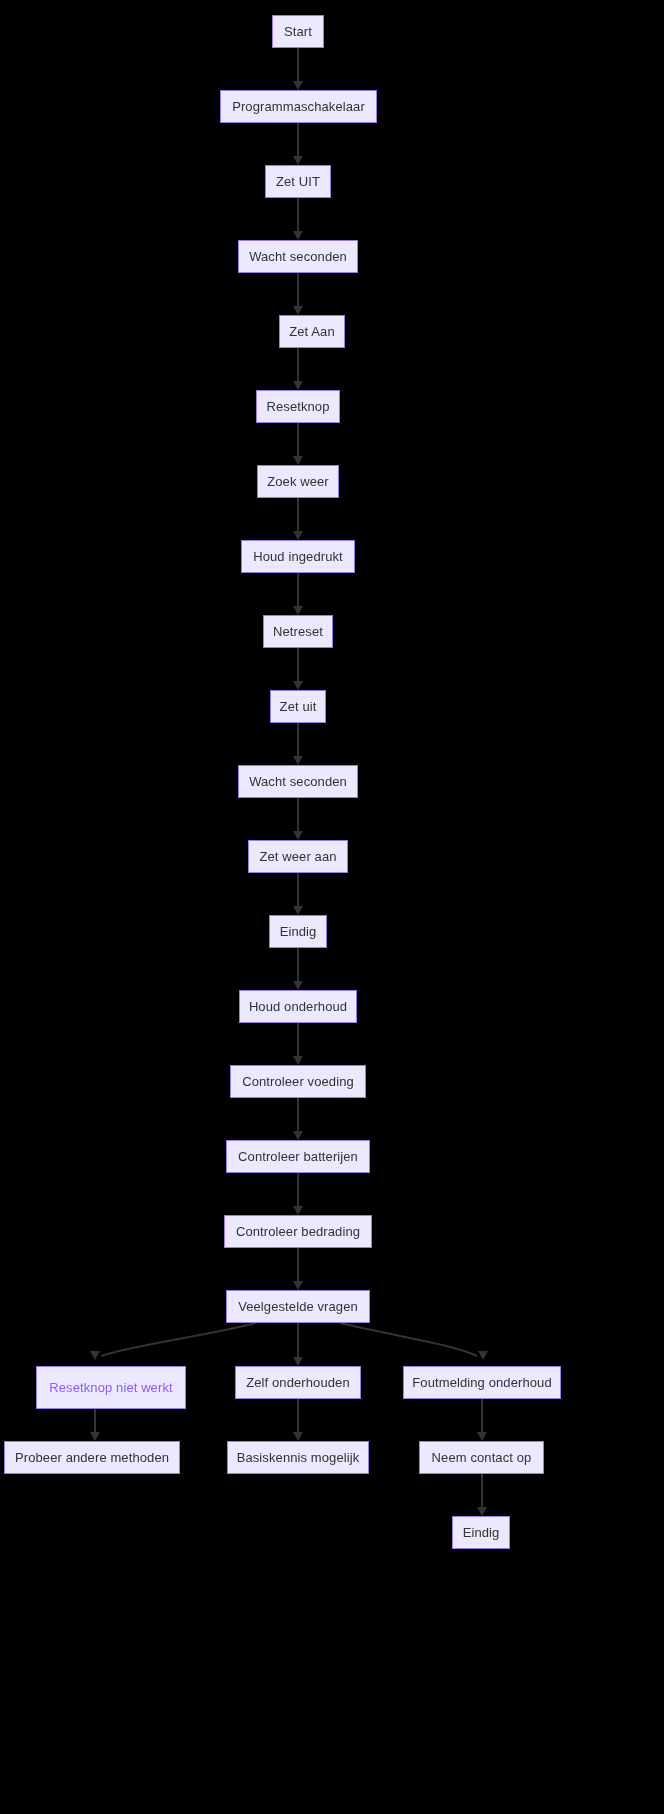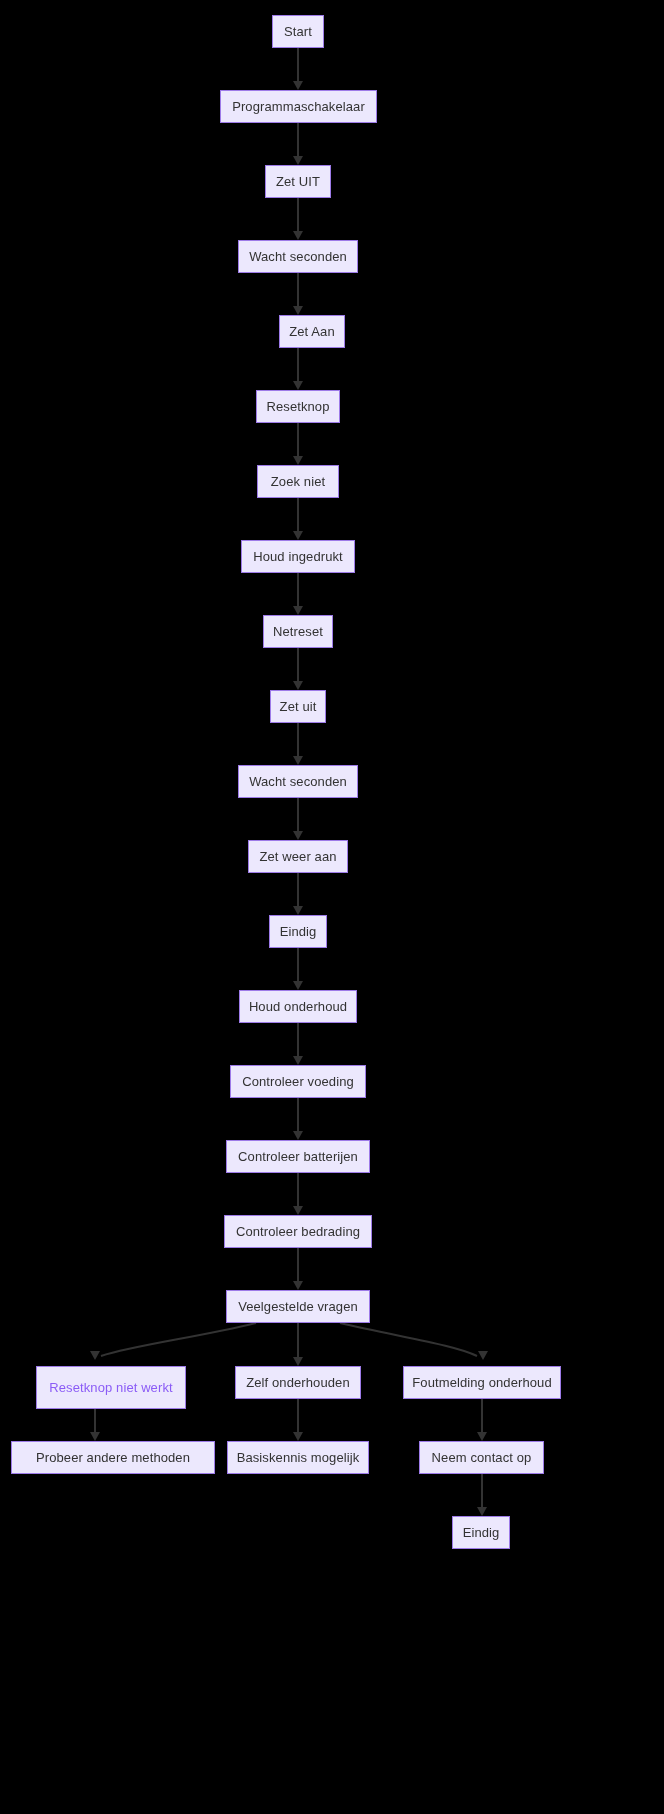--- a/index.html
+++ b/index.html
@@ -113,21 +113,21 @@
       <div class="node" style="left: 238px; top: 240px; width: 120px; height: 33px; background: rgb(236, 232, 253); border-color: rgb(157, 123, 232); color: rgb(51, 51, 51);">
         <span class="node-label">Wacht seconden</span>
       </div>
       <div class="node" style="left: 265px; top: 315px; width: 66px; height: 33px; background: rgb(236, 232, 253); border-color: rgb(157, 123, 232); color: rgb(51, 51, 51); margin-left: 14px;">
         <span class="node-label">Zet Aan</span>
       </div>
       <div class="node" style="left: 256px; top: 390px; width: 84px; height: 33px; background: rgb(236, 232, 253); border-color: rgb(157, 123, 232); color: rgb(51, 51, 51);">
         <span class="node-label">Resetknop</span>
       </div>
       <div class="node" style="left: 257px; top: 465px; width: 82px; height: 33px; background: rgb(236, 232, 253); border-color: rgb(157, 123, 232); color: rgb(51, 51, 51);">
-        <span class="node-label">Zoek niet</span>
+        <span class="node-label">Zoek weer</span>
       </div>
       <div class="node" style="left: 241px; top: 540px; width: 114px; height: 33px; background: rgb(236, 232, 253); border-color: rgb(157, 123, 232); color: rgb(51, 51, 51);">
         <span class="node-label">Houd ingedrukt</span>
       </div>
       <div class="node" style="left: 263px; top: 615px; width: 70px; height: 33px; background: rgb(236, 232, 253); border-color: rgb(157, 123, 232); color: rgb(51, 51, 51);">
         <span class="node-label">Netreset</span>
       </div>
       <div class="node" style="left: 270px; top: 690px; width: 56px; height: 33px; background: rgb(236, 232, 253); border-color: rgb(157, 123, 232); color: rgb(51, 51, 51);">
         <span class="node-label">Zet uit</span>
       </div>
@@ -157,21 +157,21 @@
       </div>
       <div class="node" style="left: 36px; top: 1366px; width: 150px; height: 43px; background: rgb(236, 232, 253); border-color: rgb(157, 123, 232); color: #8b5cf6;">
         <span class="node-label">Resetknop niet werkt</span>
       </div>
       <div class="node" style="left: 235px; top: 1366px; width: 126px; height: 33px; background: rgb(236, 232, 253); border-color: rgb(157, 123, 232); color: rgb(51, 51, 51);">
         <span class="node-label">Zelf onderhouden</span>
       </div>
       <div class="node" style="left: 403px; top: 1366px; width: 158px; height: 33px; background: rgb(236, 232, 253); border-color: rgb(157, 123, 232); color: rgb(51, 51, 51);">
         <span class="node-label">Foutmelding onderhoud</span>
       </div>
-      <div class="node" style="left: 11px; top: 1441px; width: 204px; height: 33px; background: rgb(236, 232, 253); border-color: rgb(157, 123, 232); color: rgb(51, 51, 51); text-align: center;">
+      <div class="node" style="left: 4px; top: 1441px; width: 176px; height: 33px; background: rgb(236, 232, 253); border-color: rgb(157, 123, 232); color: rgb(51, 51, 51); text-align: center;">
         <span class="node-label">Probeer andere methoden</span>
       </div>
       <div class="node" style="left: 227px; top: 1441px; width: 142px; height: 33px; background: rgb(236, 232, 253); border-color: rgb(157, 123, 232); color: rgb(51, 51, 51);">
         <span class="node-label">Basiskennis mogelijk</span>
       </div>
       <div class="node" style="left: 419px; top: 1441px; width: 125px; height: 33px; background: rgb(236, 232, 253); border-color: rgb(157, 123, 232); color: rgb(51, 51, 51);">
         <span class="node-label">Neem contact op</span>
       </div>
       <div class="node" style="left: 452px; top: 1516px; width: 58px; height: 33px; background: rgb(236, 232, 253); border-color: rgb(157, 123, 232); color: rgb(51, 51, 51);">
         <span class="node-label">Eindig</span>

